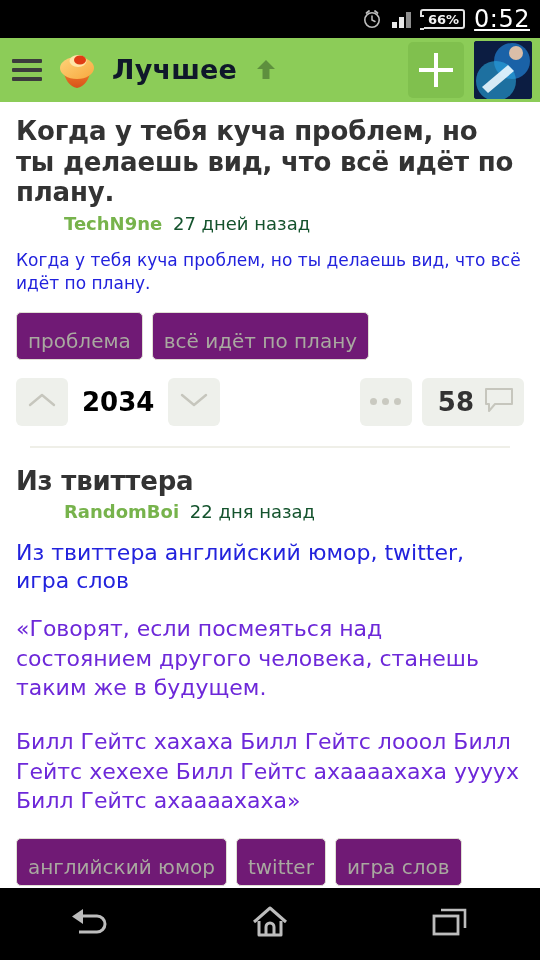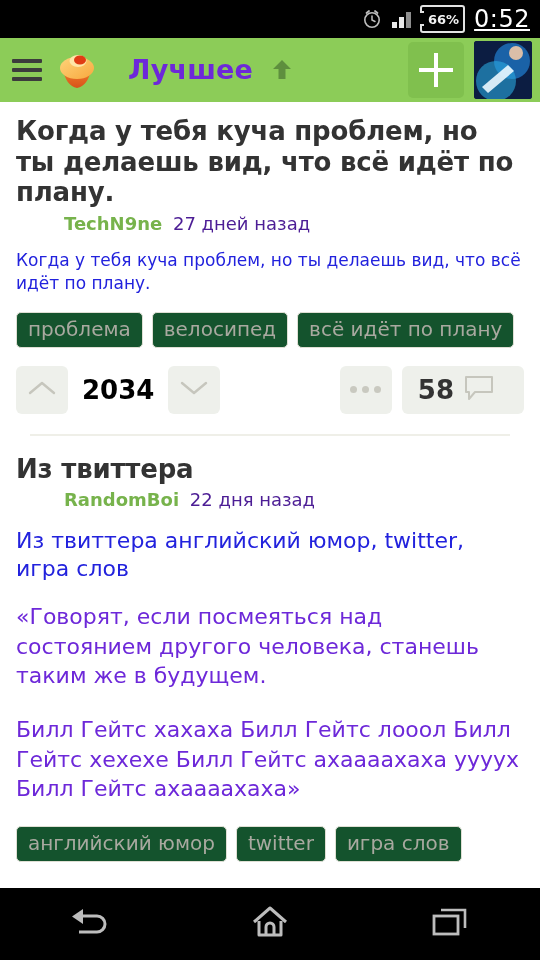--- a/index.html
+++ b/index.html
@@ -17,41 +17,41 @@
     display:flex; align-items:center; justify-content:flex-end;
     padding-right:10px; gap:9px;
   }
   .sb-clockicon { width:22px; height:22px; position:relative; }
   .sb-signal { display:flex; align-items:flex-end; gap:2px; height:18px; }
   .sb-signal i { display:block; width:5px; background:#cfcfcf; }
   .sb-signal i:nth-child(1){ height:6px; background:#e8e8e8;}
   .sb-signal i:nth-child(2){ height:11px; background:#e8e8e8;}
   .sb-signal i:nth-child(3){ height:16px; background:#8d8d8d;}
   .sb-batt {
-    border:2px solid #e2e2e2; border-radius:3px; height:28px;
+    border:2px solid #e2e2e2; border-radius:3px; height:20px;
     padding:0 4px 0 6px; display:flex; align-items:center; position:relative;
     color:#f2f2f2; font-size:13px; font-weight:bold; letter-spacing:0;
   }
   .sb-batt:before{
     content:""; position:absolute; left:-2px; top:4px; width:4px; height:11px;
     background:#000; border-top:2px solid #e2e2e2; border-bottom:2px solid #e2e2e2;
   }
   .sb-time { color:#fff; font-size:24px; line-height:24px; letter-spacing:0.5px;text-decoration:underline; }
 
   
   .appbar {
     flex:0 0 64px; height:64px; background:#8ccc58;
     display:flex; align-items:center; padding:0 8px 0 10px; gap:10px;
   }
   .hamburger { width:34px; height:30px; display:flex; flex-direction:column; justify-content:center; gap:5px; padding:0 2px; cursor:pointer; }
   .hamburger span { display:block; height:4px; background:#3c3c3c; border-radius:1px; }
   .logo { width:46px; height:42px; position:relative; flex:0 0 46px; }
   .appbar-title {
-    font-size:27px; font-weight:bold; color:#6d28d9; letter-spacing:0.2px;
-    white-space:nowrap; margin-left:18px;
+    font-size:27px; font-weight:bold; color:#0f172a; letter-spacing:0.2px;
+    white-space:nowrap; margin-left:2px;
   }
   .title-arrow { margin-left:8px; display:inline-block; vertical-align:-2px; }
   .appbar-spacer { flex:1 1 auto; }
   .plus-btn {
     width:56px; height:56px; background:#80c04e; border-radius:5px;
     display:flex; align-items:center; justify-content:center; cursor:pointer;
   }
   .plus-btn:before{
     content:""; width:34px; height:4px; background:#fff; position:absolute;
   }
@@ -66,46 +66,46 @@
 
   
   .feed { flex:1 1 auto; overflow:hidden; background:#fff; }
   .post { padding:14px 16px 0 16px; }
   .post-title {
     font-size:26px; font-weight:bold; color:#333; line-height:1.18;
     letter-spacing:-0.2px;
   }
   .post-meta { margin-top:5px; font-size:18px; line-height:1.2; }
   .post-author { color:#77b34c; font-weight:bold;margin-left:48px; }
-  .post-time { color:#4c1d95; margin-left:5px; }
+  .post-time { color:#14532d; margin-left:5px; }
   .post-link {
     margin-top:14px; color:#2222dd; font-size:17px; line-height:1.38;
     word-wrap:break-word;
   }
   .post-link.big { font-size:22px; line-height:1.3; margin-top:16px; }
   .post-body { margin-top:18px; font-size:22px; line-height:1.35; color:#6d28d9; }
   .post-body p + p { margin-top:24px; }
 
   .tags { display:flex; flex-wrap:wrap; gap:9px; margin-top:16px; }
   .tag {
-    border:1px solid #dfdfd4; background:#14532d; border-radius:5px;
-    padding:5px 11px 6px 11px; color:#a9a9a0; font-size:20px; line-height:1.15;
+    border:1px solid #dfdfd4; background:#701a75; border-radius:5px;
+    padding:17px 11px 6px 11px; color:#a9a9a0; font-size:20px; line-height:1.15;
     cursor:pointer; white-space:nowrap;
   }
 
   .actionbar { display:flex; align-items:center; margin-top:18px; }
   .btn {
     background:#eef0eb; border-radius:6px; display:flex; align-items:center;
     justify-content:center; cursor:pointer;
   }
   .btn-vote { width:52px; height:48px; }
   .score { font-size:26px; font-weight:bold; color:#000000; padding:0 14px; }
   .btn-more { width:52px; height:48px; gap:5px; }
   .dot { width:7px; height:7px; border-radius:50%; background:#c9c9c0; }
-  .btn-comments { height:48px; padding:0 30px 0 16px; display:flex; align-items:center; gap:10px; }
+  .btn-comments { height:48px; padding:0 10px 0 16px; display:flex; align-items:center; gap:10px; }
   .comment-count { font-size:26px; font-weight:bold; color:#333; }
   .action-spacer { flex:1 1 auto; }
 
   .divider { height:2px; background:#efefe8; margin:20px 14px 0 14px; }
 
   
   .navbar {
     flex:0 0 72px; height:72px; background:#000;
     display:flex; align-items:center; justify-content:space-around;
   }
@@ -184,21 +184,20 @@
 
     <div class="post">
       <div class="post-title">Когда у тебя куча проблем, но ты делаешь вид, что всё идёт по плану.</div>
       <div class="post-meta">
         <span class="post-author">TechN9ne</span>
         <span class="post-time">27 дней назад</span>
       </div>
       <div class="post-link">Когда у тебя куча проблем, но ты делаешь вид, что всё идёт по плану.</div>
       <div class="tags">
         <span class="tag">проблема</span>
-        <span class="tag">велосипед</span>
         <span class="tag">всё идёт по плану</span>
       </div>
       <div class="actionbar">
         <div class="btn btn-vote">
           <span>
             <svg width="28" height="18" viewBox="0 0 28 18">
                 <path d="M2 14 L14 4 L26 14" fill="none" stroke="#c6c6bd" stroke-width="2.4" stroke-linecap="round" stroke-linejoin="round"></path>
               </svg>
           </span>
         </div>

